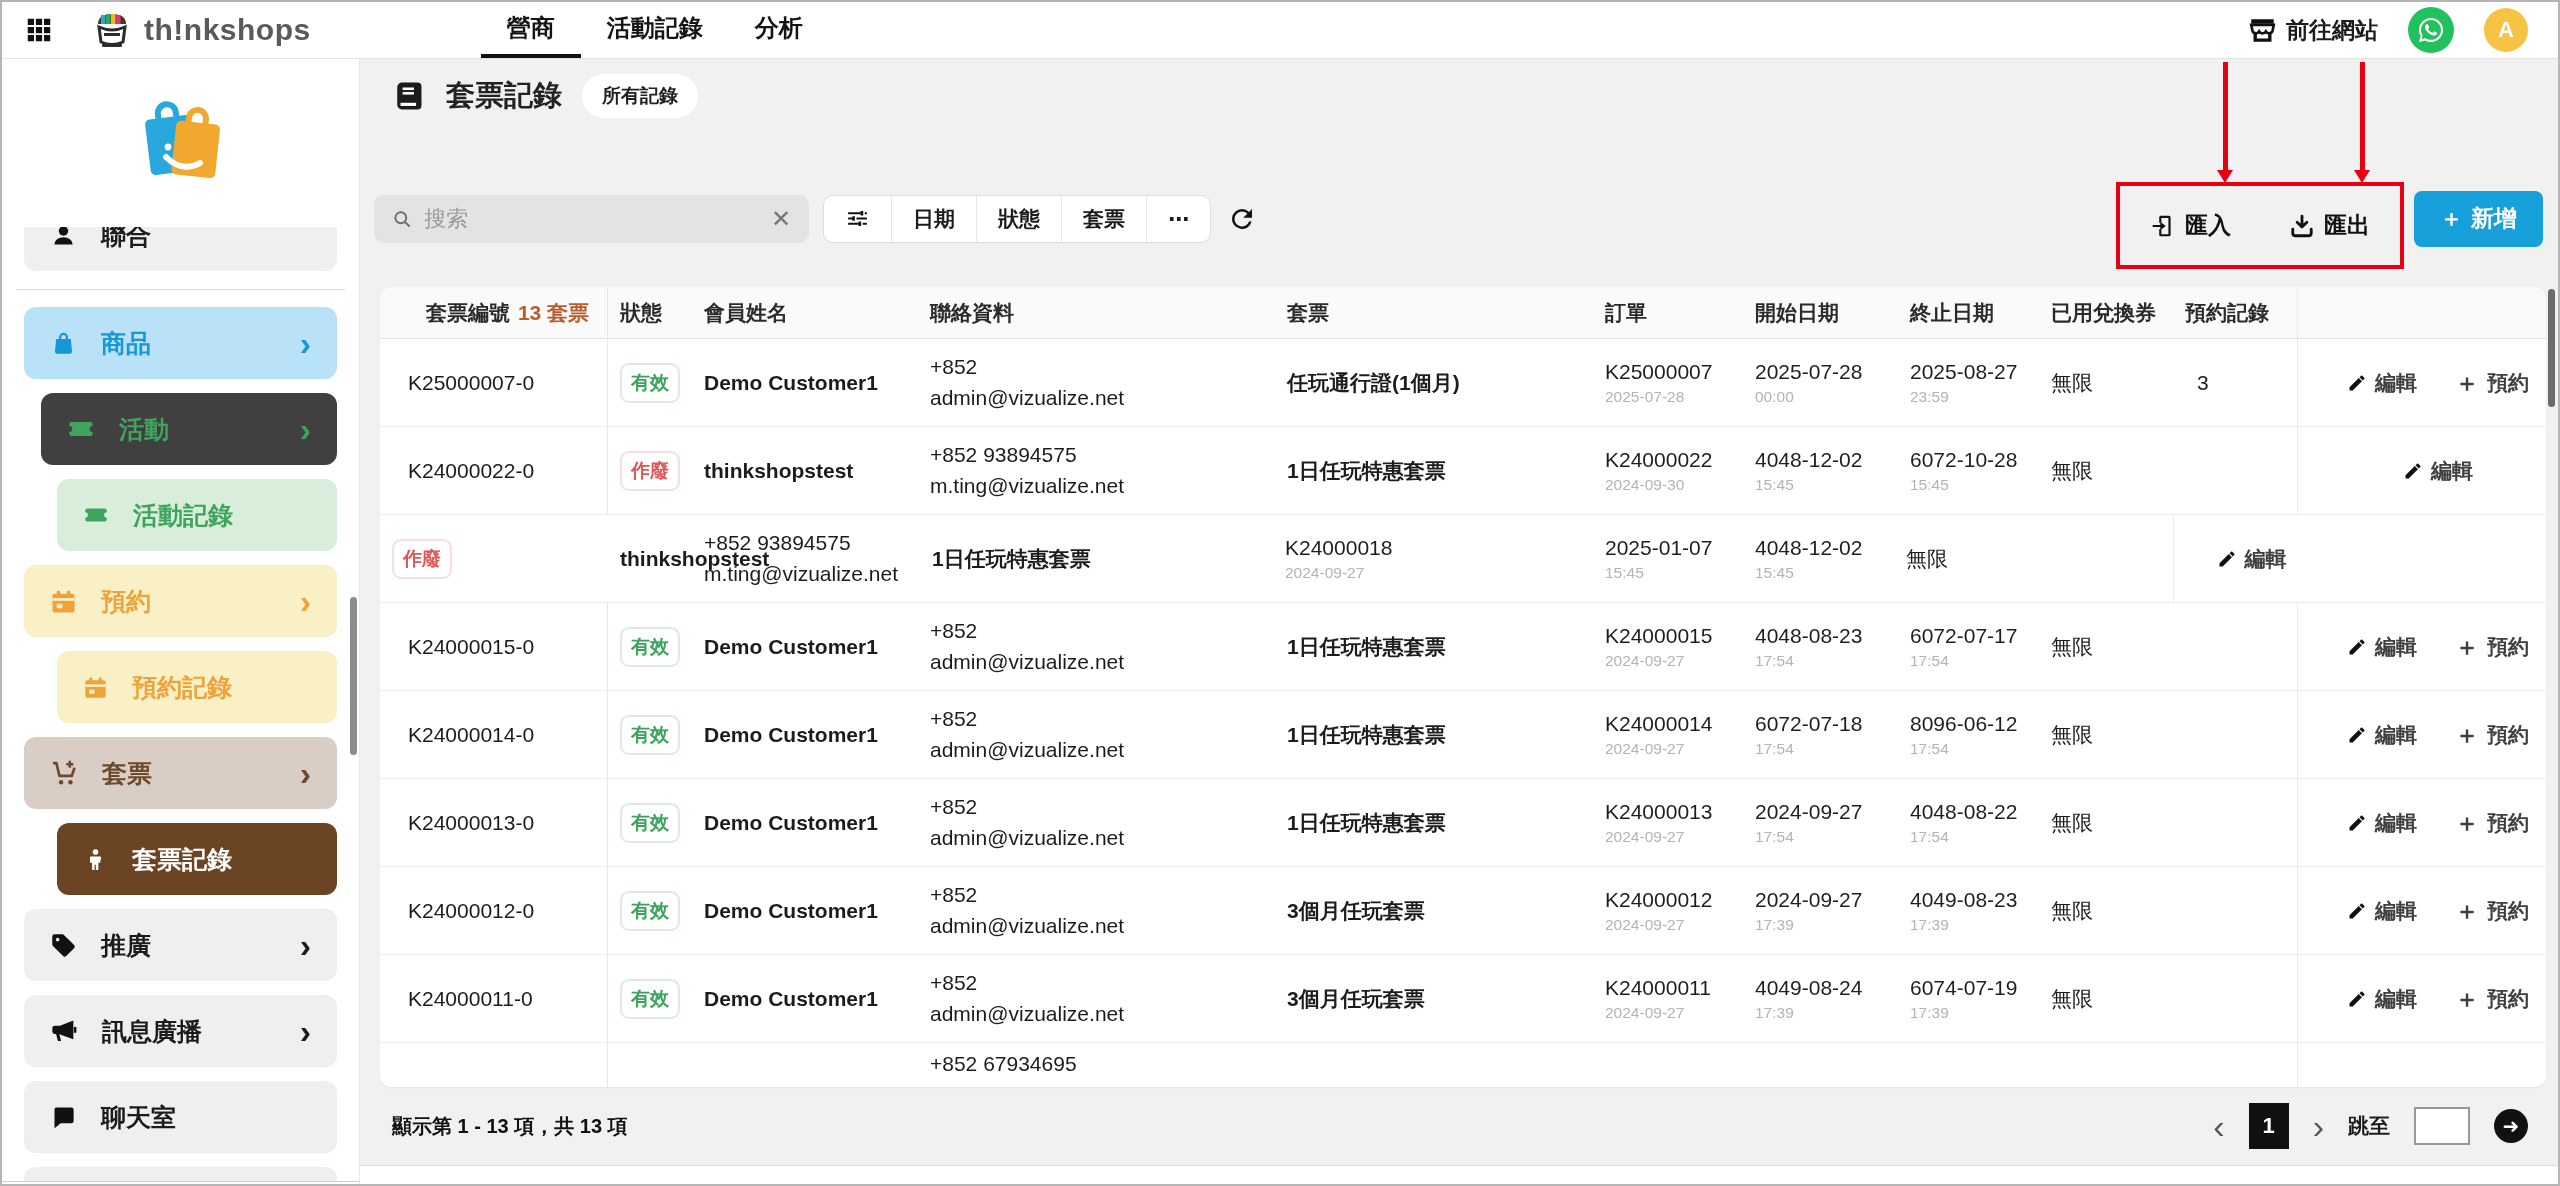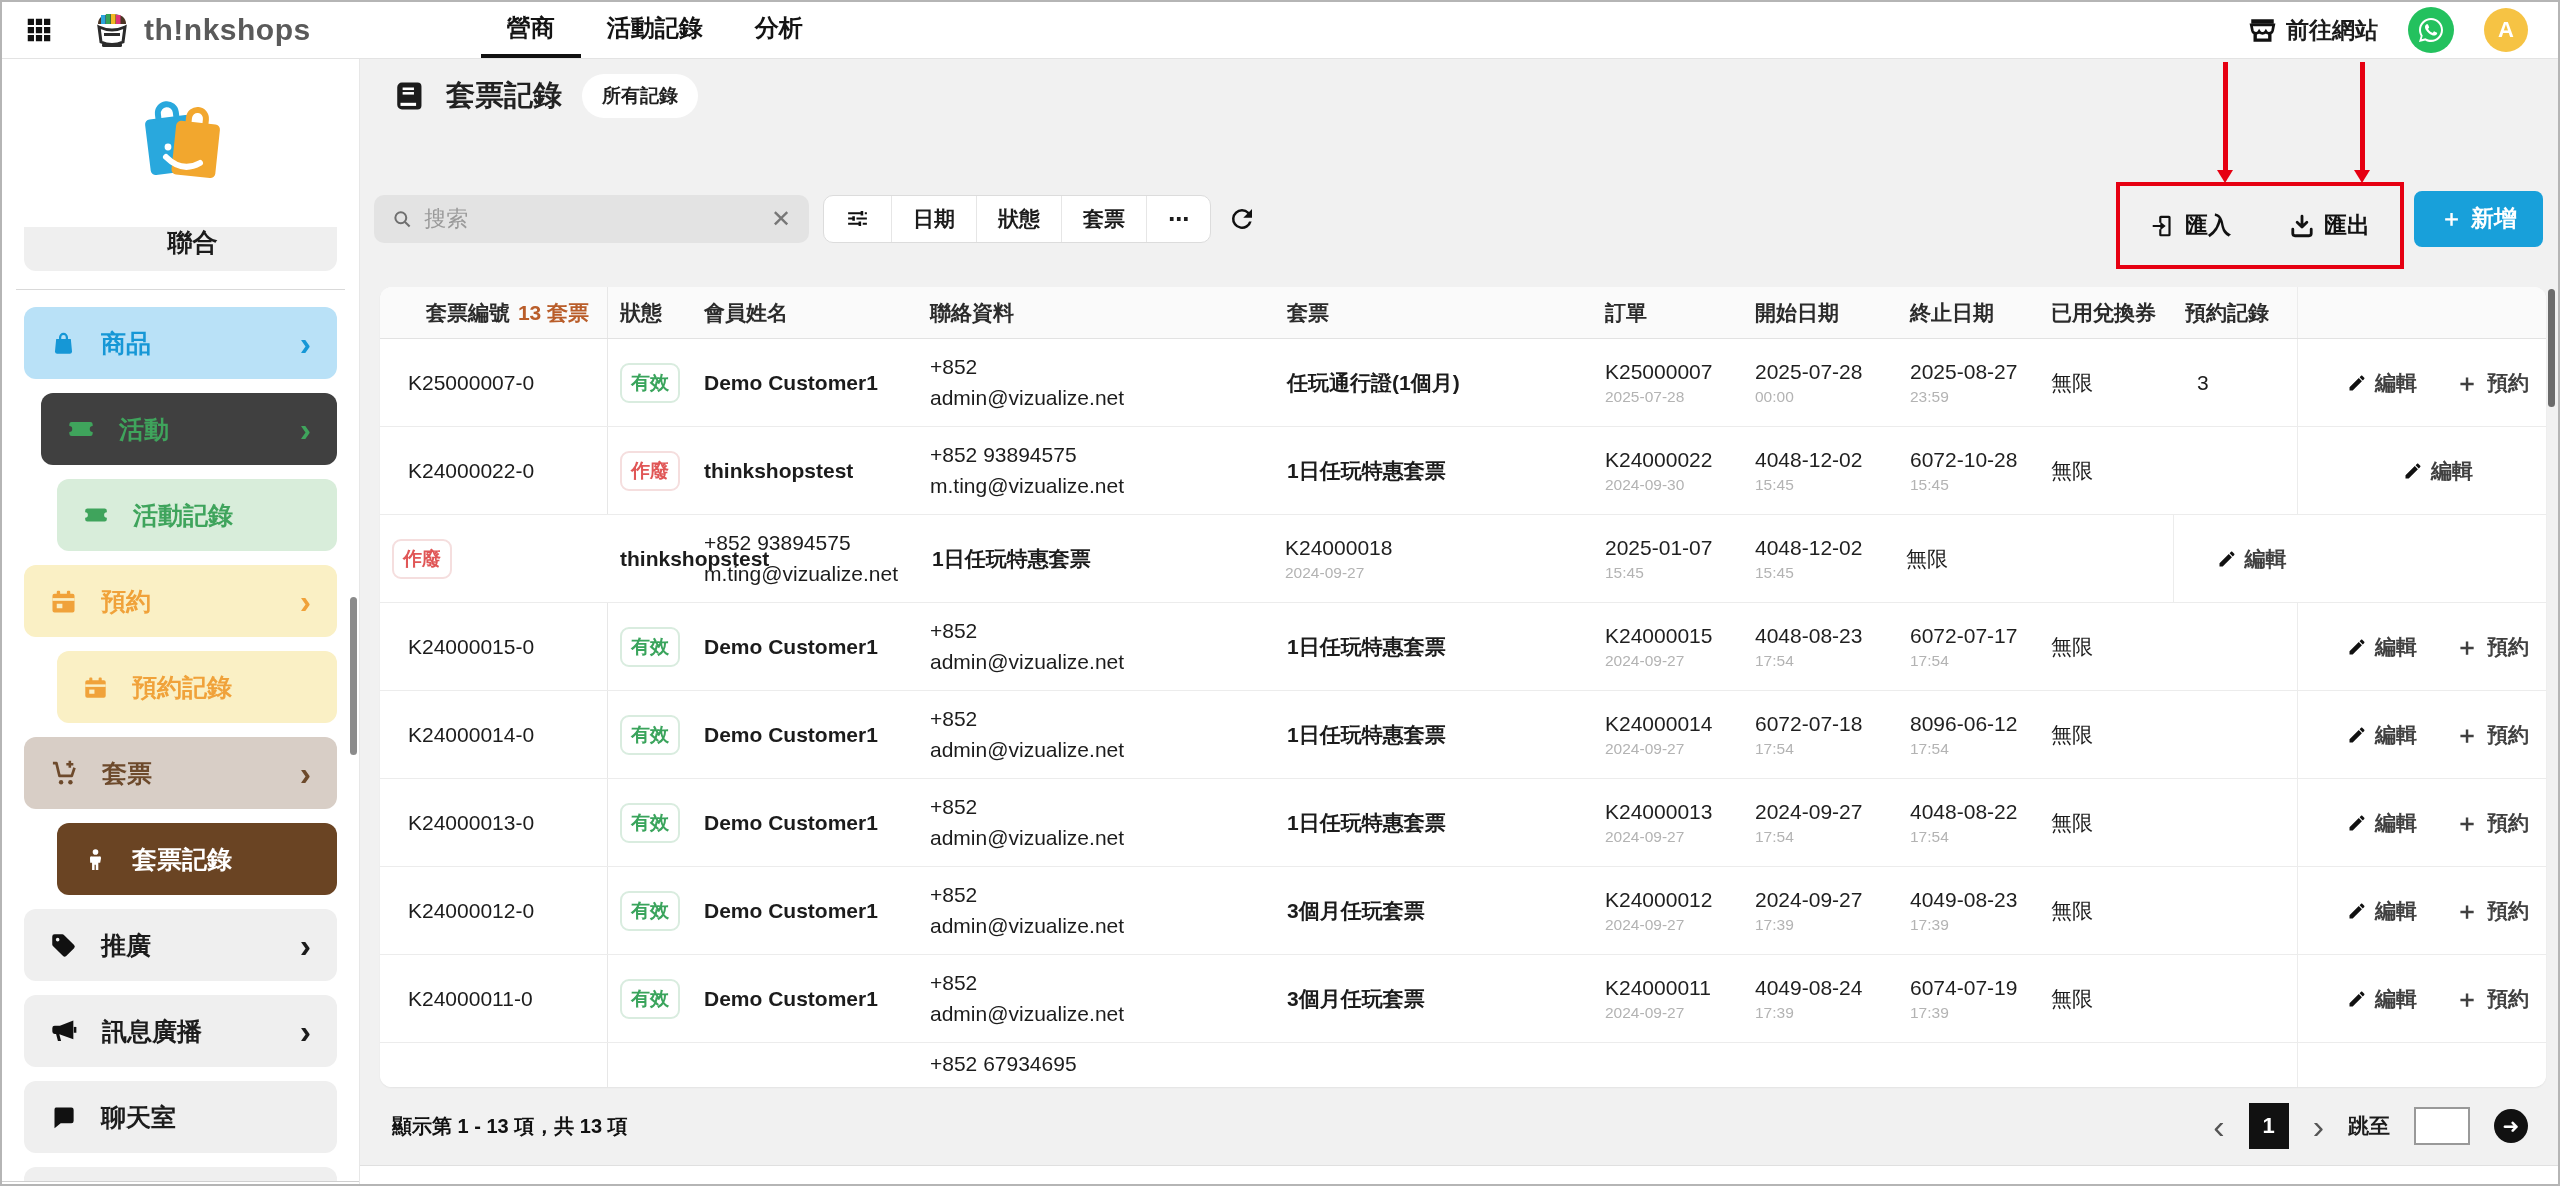--- a/index.html
+++ b/index.html
@@ -32,21 +32,21 @@
   .main { flex:1; background:#f1f1f1; border-left:1px solid #e7e7e7;
           display:flex; flex-direction:column; position:relative; min-width:0; }
   
   .logo-wrap { height:168px; display:flex; align-items:center; justify-content:center; flex:none; }
   .side-item { margin:7px 22px; height:72px; border-radius:12px; display:flex; align-items:center;
                padding:0 26px; font-size:25px; font-weight:bold; flex:none; cursor:pointer; }
   .side-item .lbl { margin-left:24px; }
   .side-item .chev { margin-left:auto; font-size:34px; font-weight:bold; line-height:1; }
   .sub { margin-left:55px; }
   .cut-top { height:44px; overflow:hidden; margin:0 22px 6px; flex:none; }
-  .cut-top .side-item { margin:0; margin-top:-28px;flex-direction:column; }
+  .cut-top .side-item { margin:0; margin-top:-28px; }
   .cut-bottom { height:14px; overflow:hidden; margin:7px 22px 0; flex:none; }
   .cut-bottom .side-item { margin:0; }
   .divider { border-top:1px solid #d9d9d9; margin:12px 14px 10px; }
   .item-gray  { background:#efefef; color:#1c1c1c; }
   .item-blue  { background:#b9e1f7; color:#1697d6; }
   .item-green { background:#404040; color:#3fa45c;margin-left:39px; }
   .item-green2{ background:#d8edda; color:#3fa45c; }
   .item-yellow{ background:#faf0c5; color:#f0a23a; }
   .item-tan   { background:#d8cec6; color:#6d4a2c; }
   .item-brown { background:#6a4423; color:#fff; }

